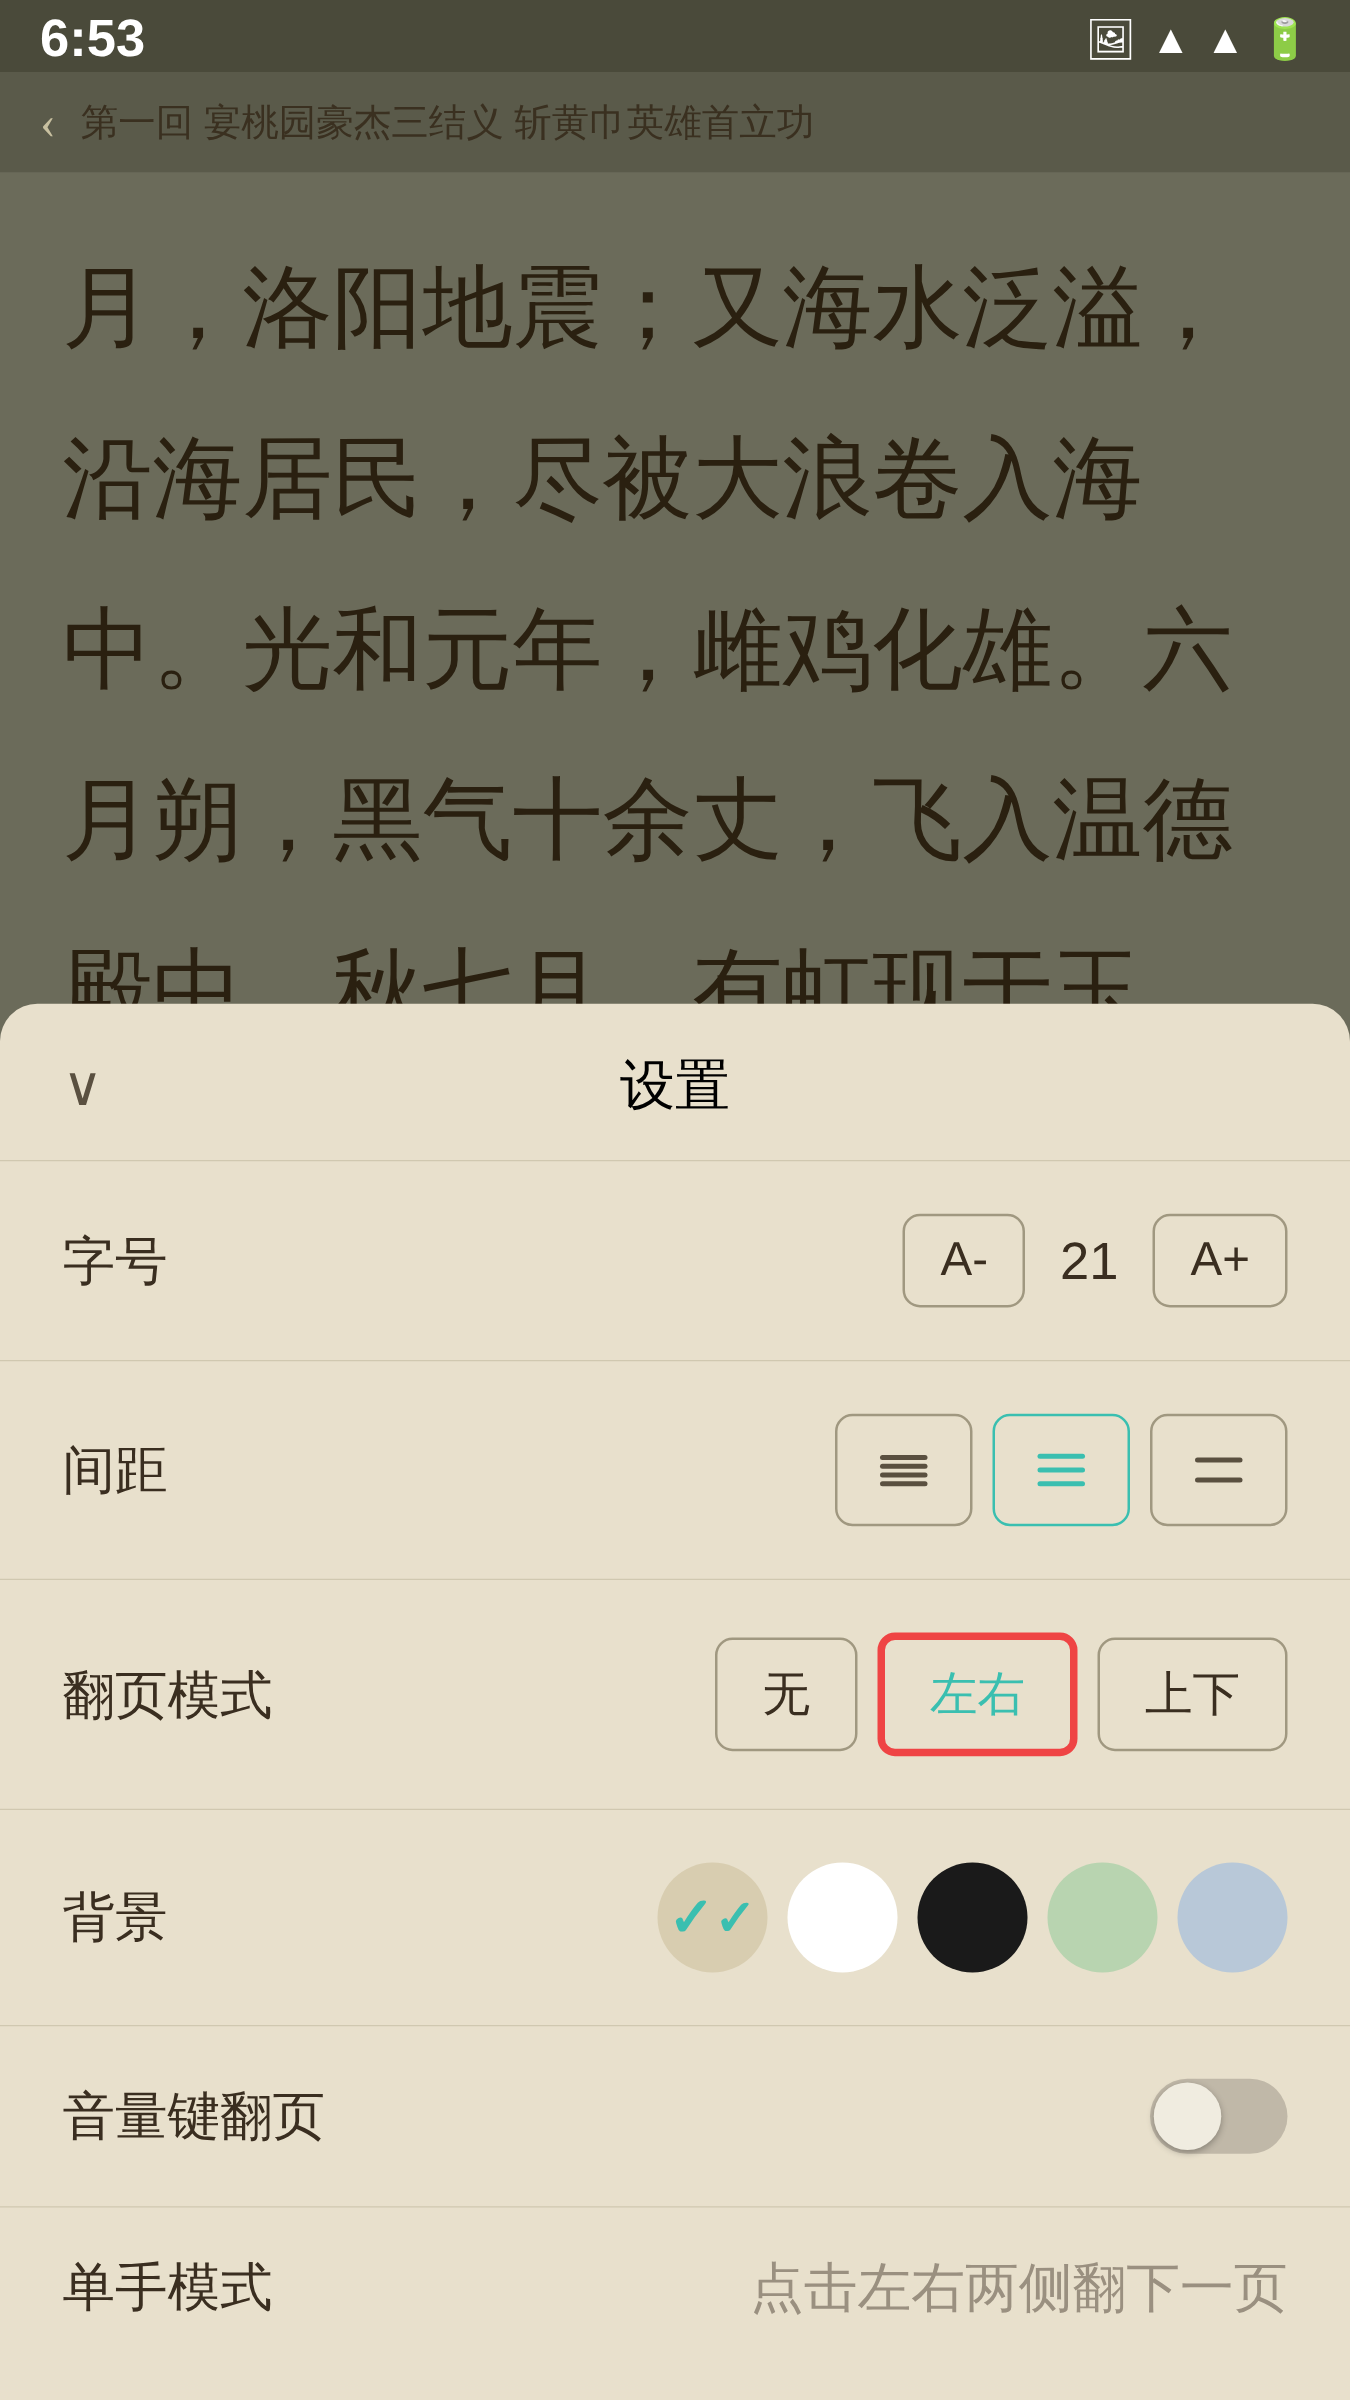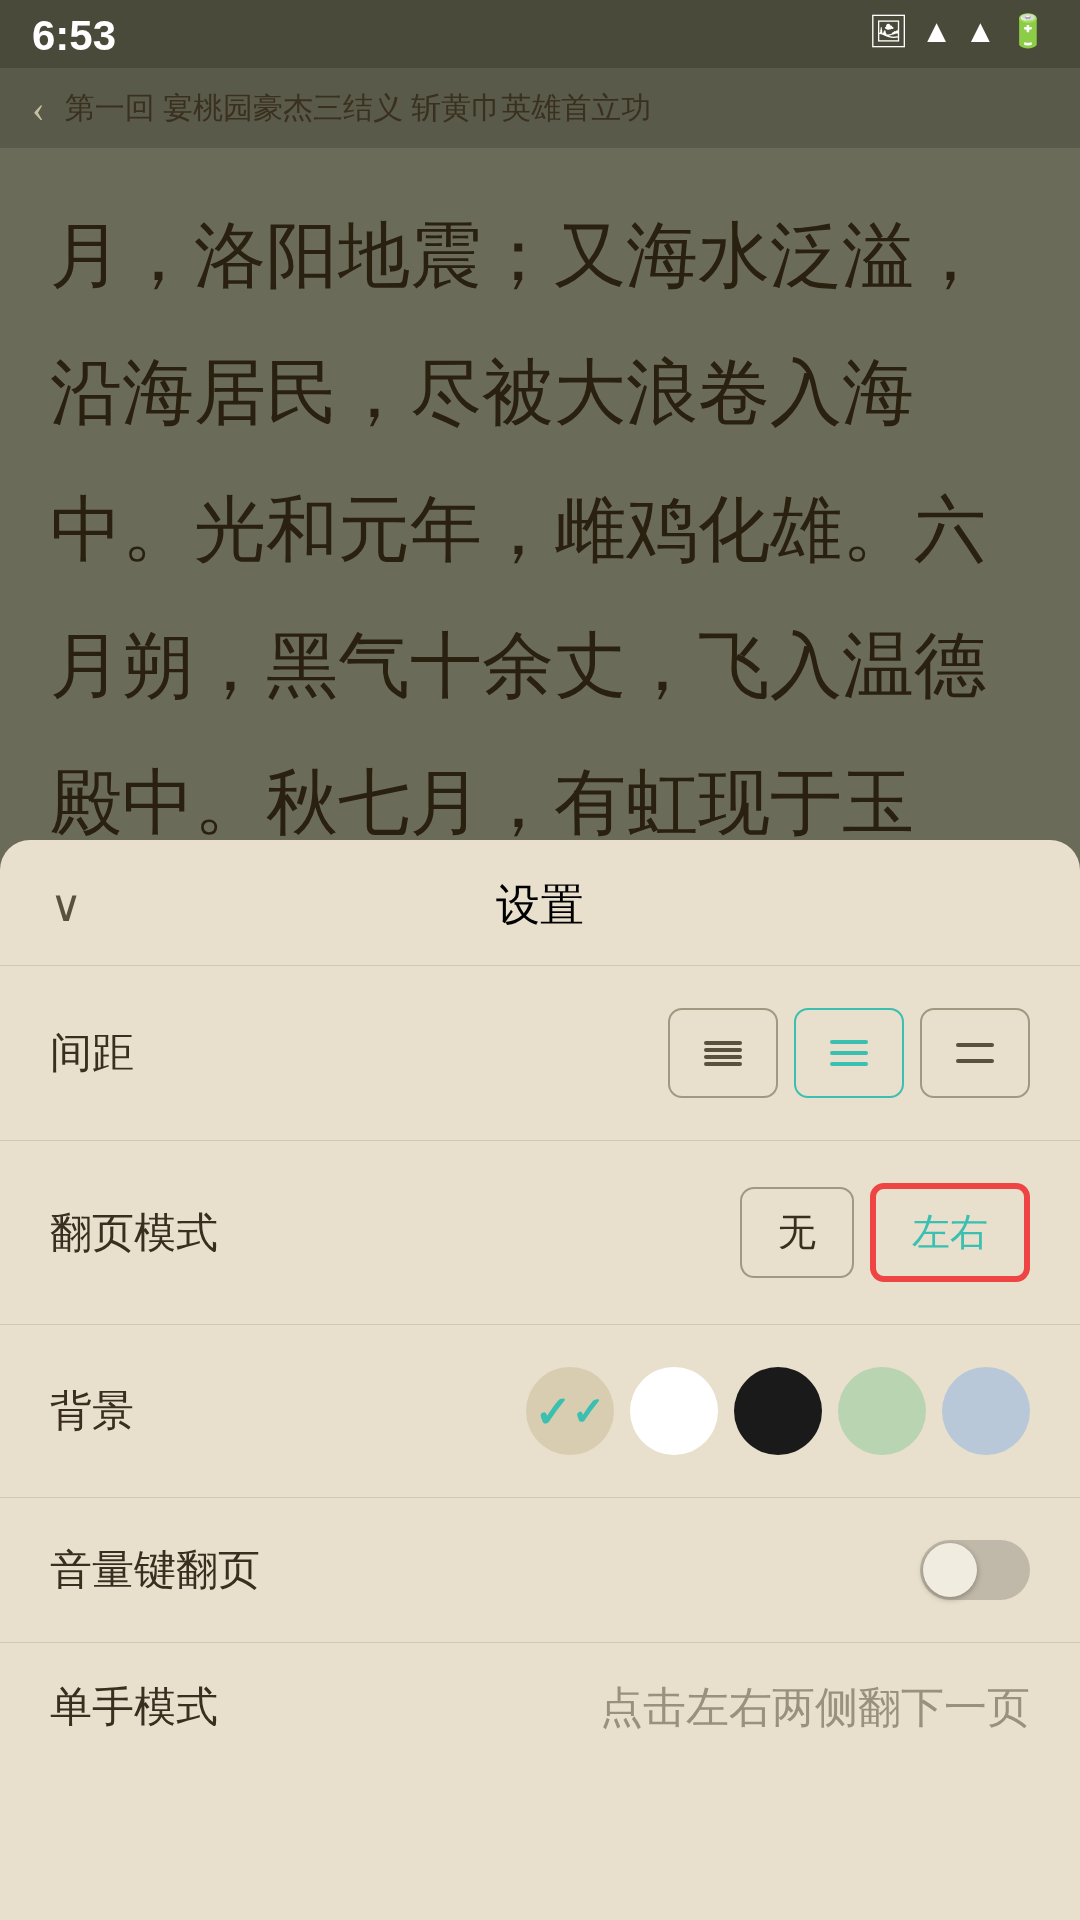--- a/index.html
+++ b/index.html
@@ -11,24 +11,24 @@
       font-family: 'SimSun', 'STSong', serif;
       background: #6b6b5a;
       position: relative;
       overflow-x: hidden;
     }
 
     
     .status-bar {
       display: flex;
       justify-content: space-between;
-      align-items: flex-start;
+      align-items: center;
       padding: 12px 32px 8px 32px;
       background: #4a4a3a;
-      height: 68px;
+      height: 58px;
     }
 
     .status-time {
       color: #fff;
       font-size: 42px;
       font-weight: bold;
       font-family: sans-serif;
     }
 
     .status-icons {
@@ -282,20 +282,28 @@
   <p class="reading-text">月，洛阳地震；又海水泛溢，沿海居民，尽被大浪卷入海中。光和元年，雌鸡化雄。六月朔，黑气十余丈，飞入温德殿中。秋七月，有虹现于玉堂；五原山岸，尽皆崩裂。</p>
 </div>
 
 <div class="settings-panel">
 
   <div class="settings-header">
     <span class="settings-collapse-btn">∨</span>
     <span class="settings-title">设置</span>
   </div>
 
+  <div class="settings-row">
+    <span class="settings-row-label">字号</span>
+    <div class="settings-row-controls">
+      <button class="font-btn">A-</button>
+      <span class="font-size-display">21</span>
+      <button class="font-btn">A+</button>
+    </div>
+  </div>
 
   <div class="settings-row">
     <span class="settings-row-label">间距</span>
     <div class="settings-row-controls">
       <button class="spacing-btn">
         <div style="display:flex;flex-direction:column;gap:3px;width:38px;">
           <div style="height:4px;background:#5a5040;border-radius:2px;"></div>
           <div style="height:4px;background:#5a5040;border-radius:2px;"></div>
           <div style="height:4px;background:#5a5040;border-radius:2px;"></div>
           <div style="height:4px;background:#5a5040;border-radius:2px;"></div>
@@ -315,20 +323,21 @@
         </div>
       </button>
     </div>
   </div>
 
   <div class="settings-row">
     <span class="settings-row-label">翻页模式</span>
     <div class="settings-row-controls">
       <button class="page-mode-btn">无</button>
       <button class="page-mode-btn active">左右</button>
+      <button class="page-mode-btn">上下</button>
     </div>
   </div>
 
   <div class="settings-row">
     <span class="settings-row-label">背景</span>
     <div class="settings-row-controls">
       <button class="bg-color-option bg-beige selected">
         <span style="color:#3abfb0;font-size:44px;font-weight:bold;">✓</span>
       </button>
       <button class="bg-color-option bg-white"></button>

